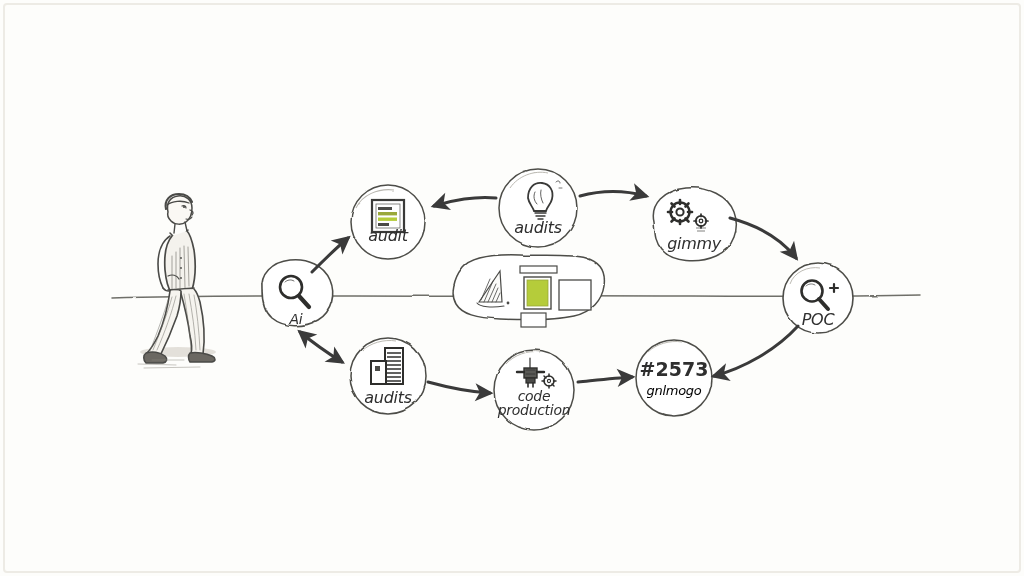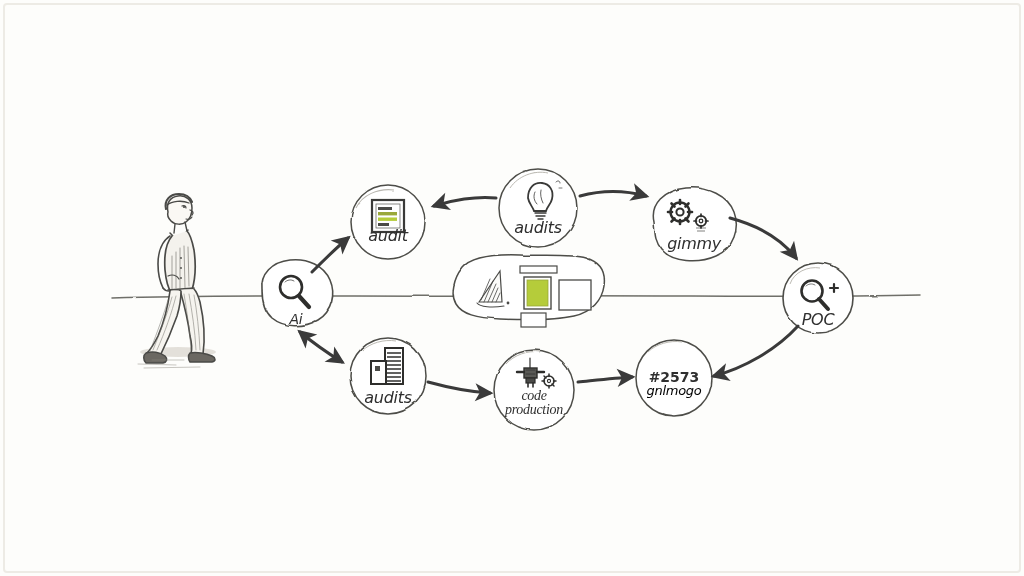--- a/index.html
+++ b/index.html
@@ -366,21 +366,21 @@
   <div class="node-label handwriting" style="left:246px; top:312px; width:100px; font-size:14px;">Ai</div>
 
   <div class="node-label handwriting" style="left:338px; top:228px; width:100px; font-size:16px;">audit</div>
 
   <div class="node-label handwriting" style="left:488px; top:220px; width:100px; font-size:16px;">audits</div>
 
   <div class="node-label handwriting" style="left:644px; top:236px; width:100px; font-size:16px;font-style:italic;">gimmy</div>
 
   <div class="node-label handwriting" style="left:768px; top:312px; width:100px; font-size:16px;">POC</div>
 
-  <div class="node-label" style="left:624px; top:360px; width:100px; font-size:14px; font-weight:600;margin-top:10px;">#2573</div>
+  <div class="node-label" style="left:624px; top:360px; width:100px; font-size:19px; font-weight:600;">#2573</div>
   <div class="node-label handwriting" style="left:624px; top:384px; width:100px; font-size:13px; color:#000000;">gnlmogo</div>
 
-  <div class="node-label handwriting" style="left:484px; top:389px; width:100px; font-size:14px;font-family:Liberation Serif, serif;">code
+  <div class="node-label handwriting" style="left:484px; top:389px; width:100px; font-size:14px;">code
 production</div>
 
   <div class="node-label handwriting" style="left:338px; top:390px; width:100px; font-size:16px;">audits</div>
 
 </div>
 
 </body></html>

